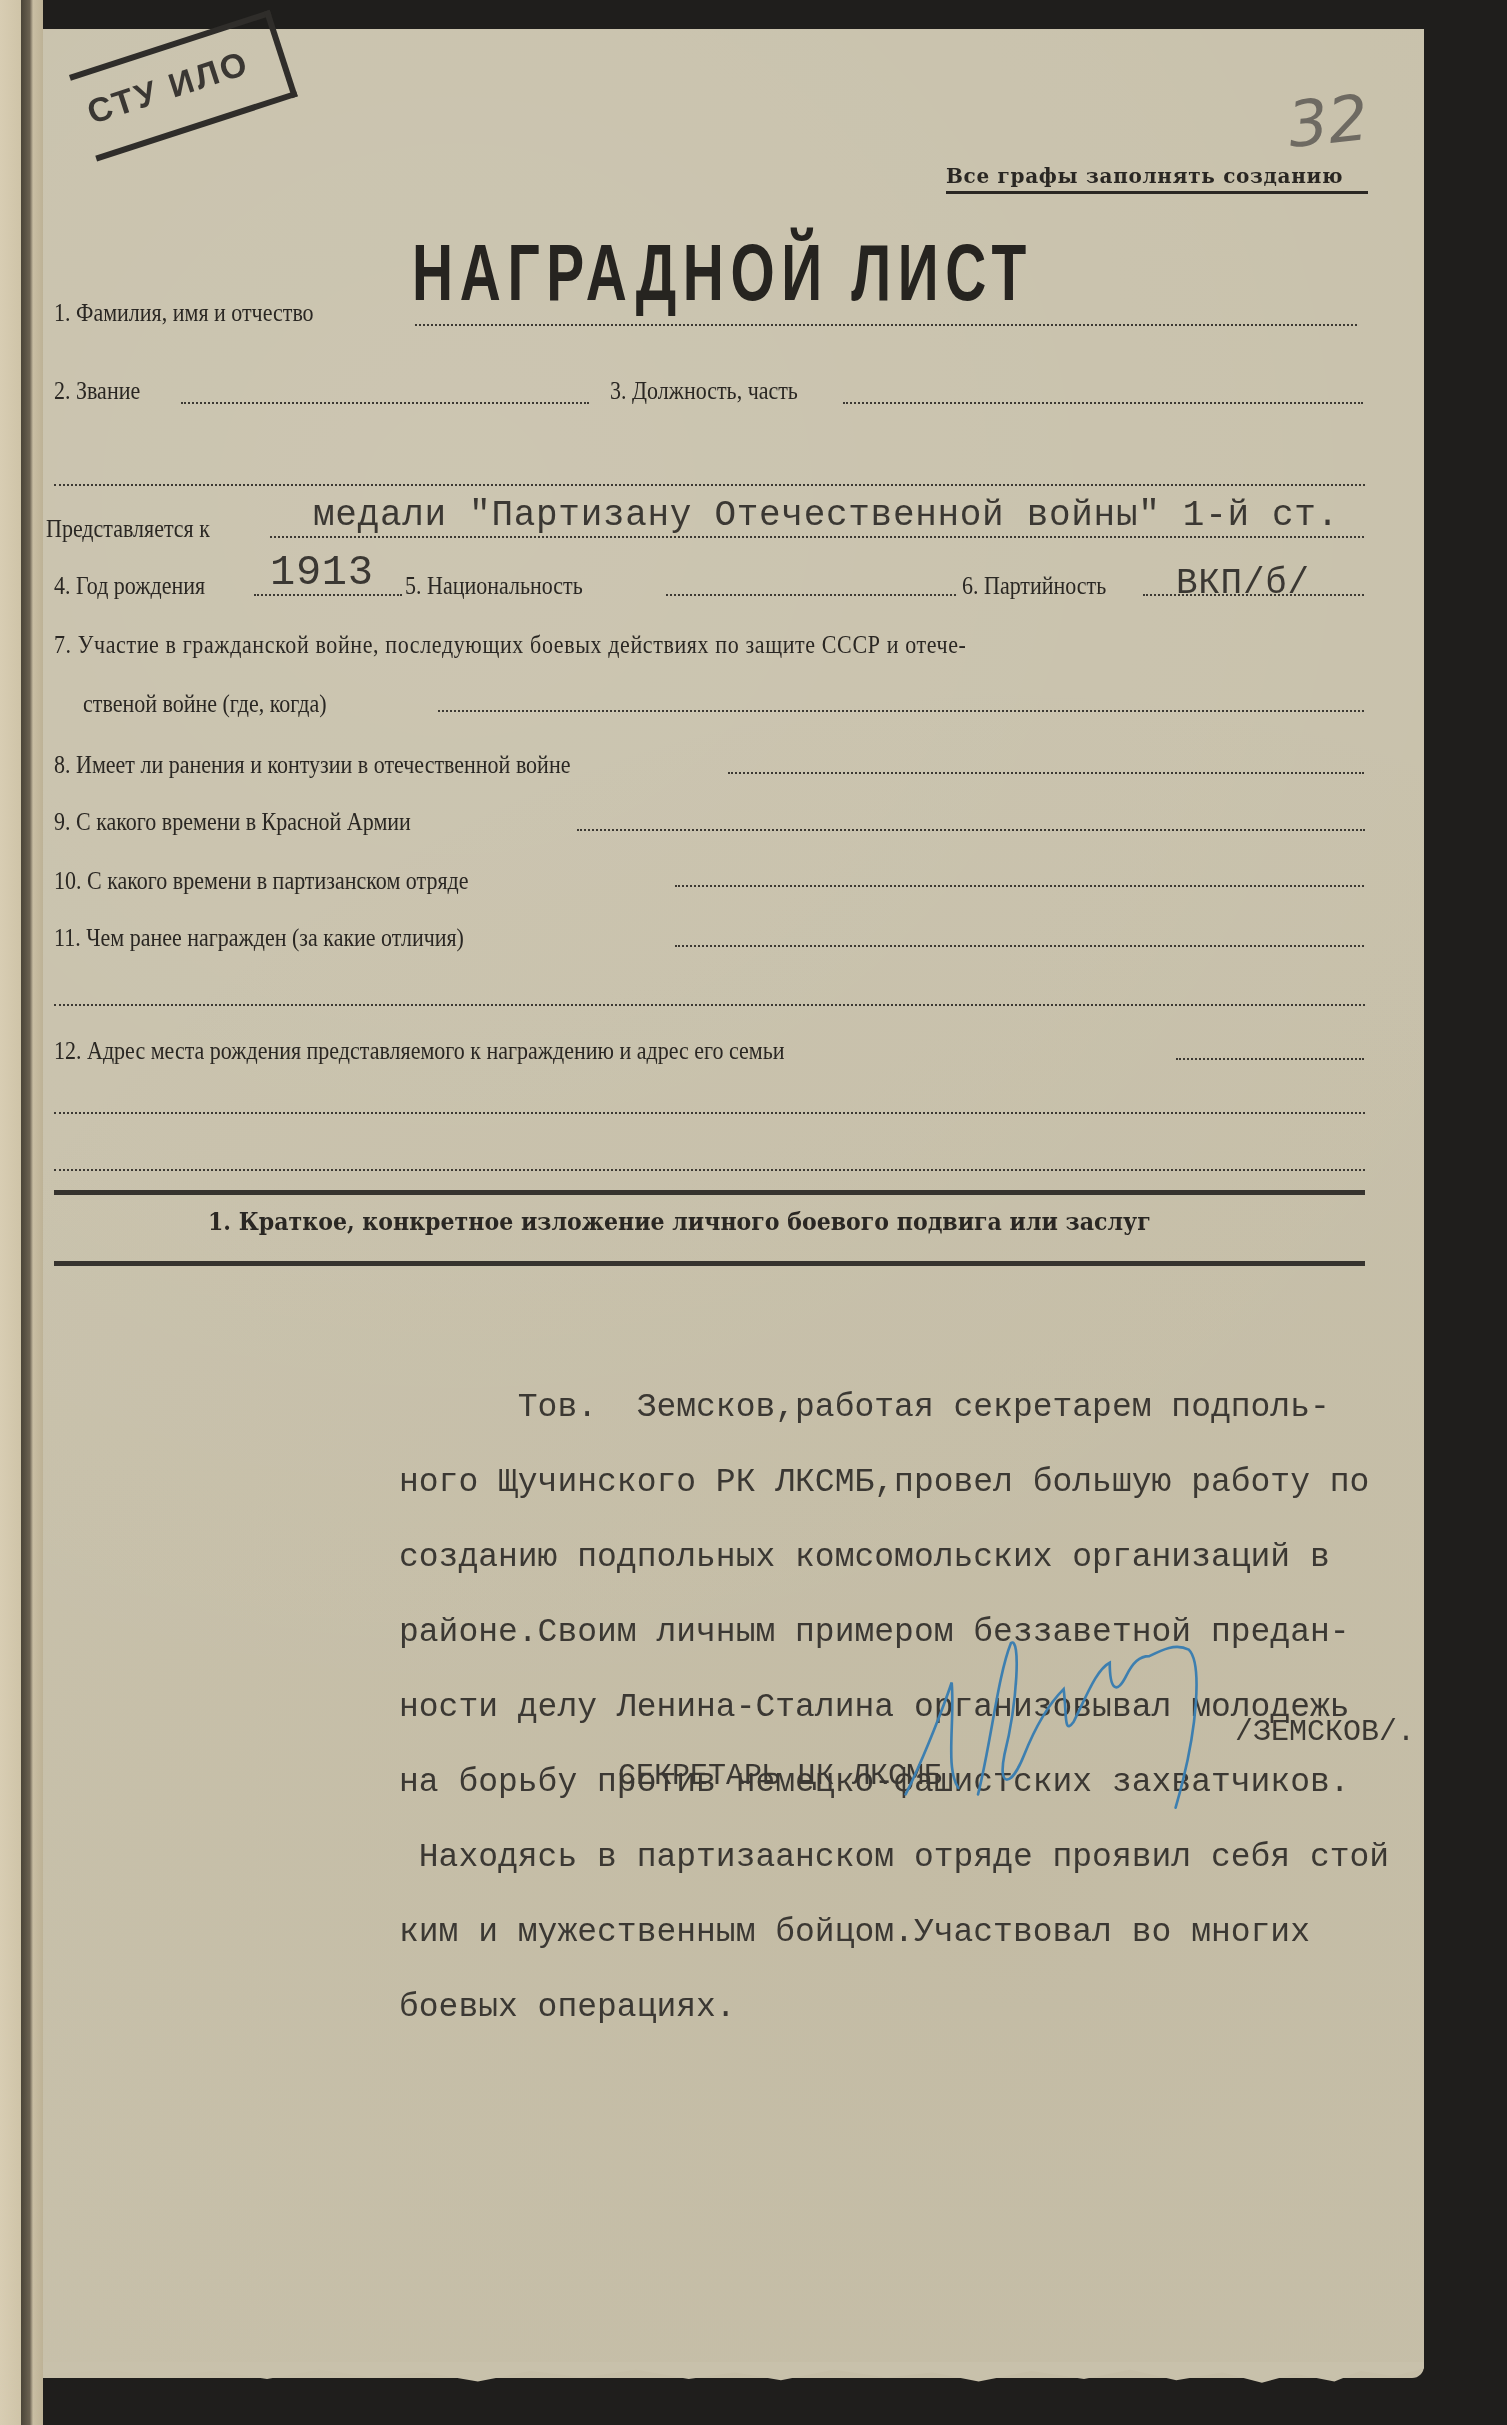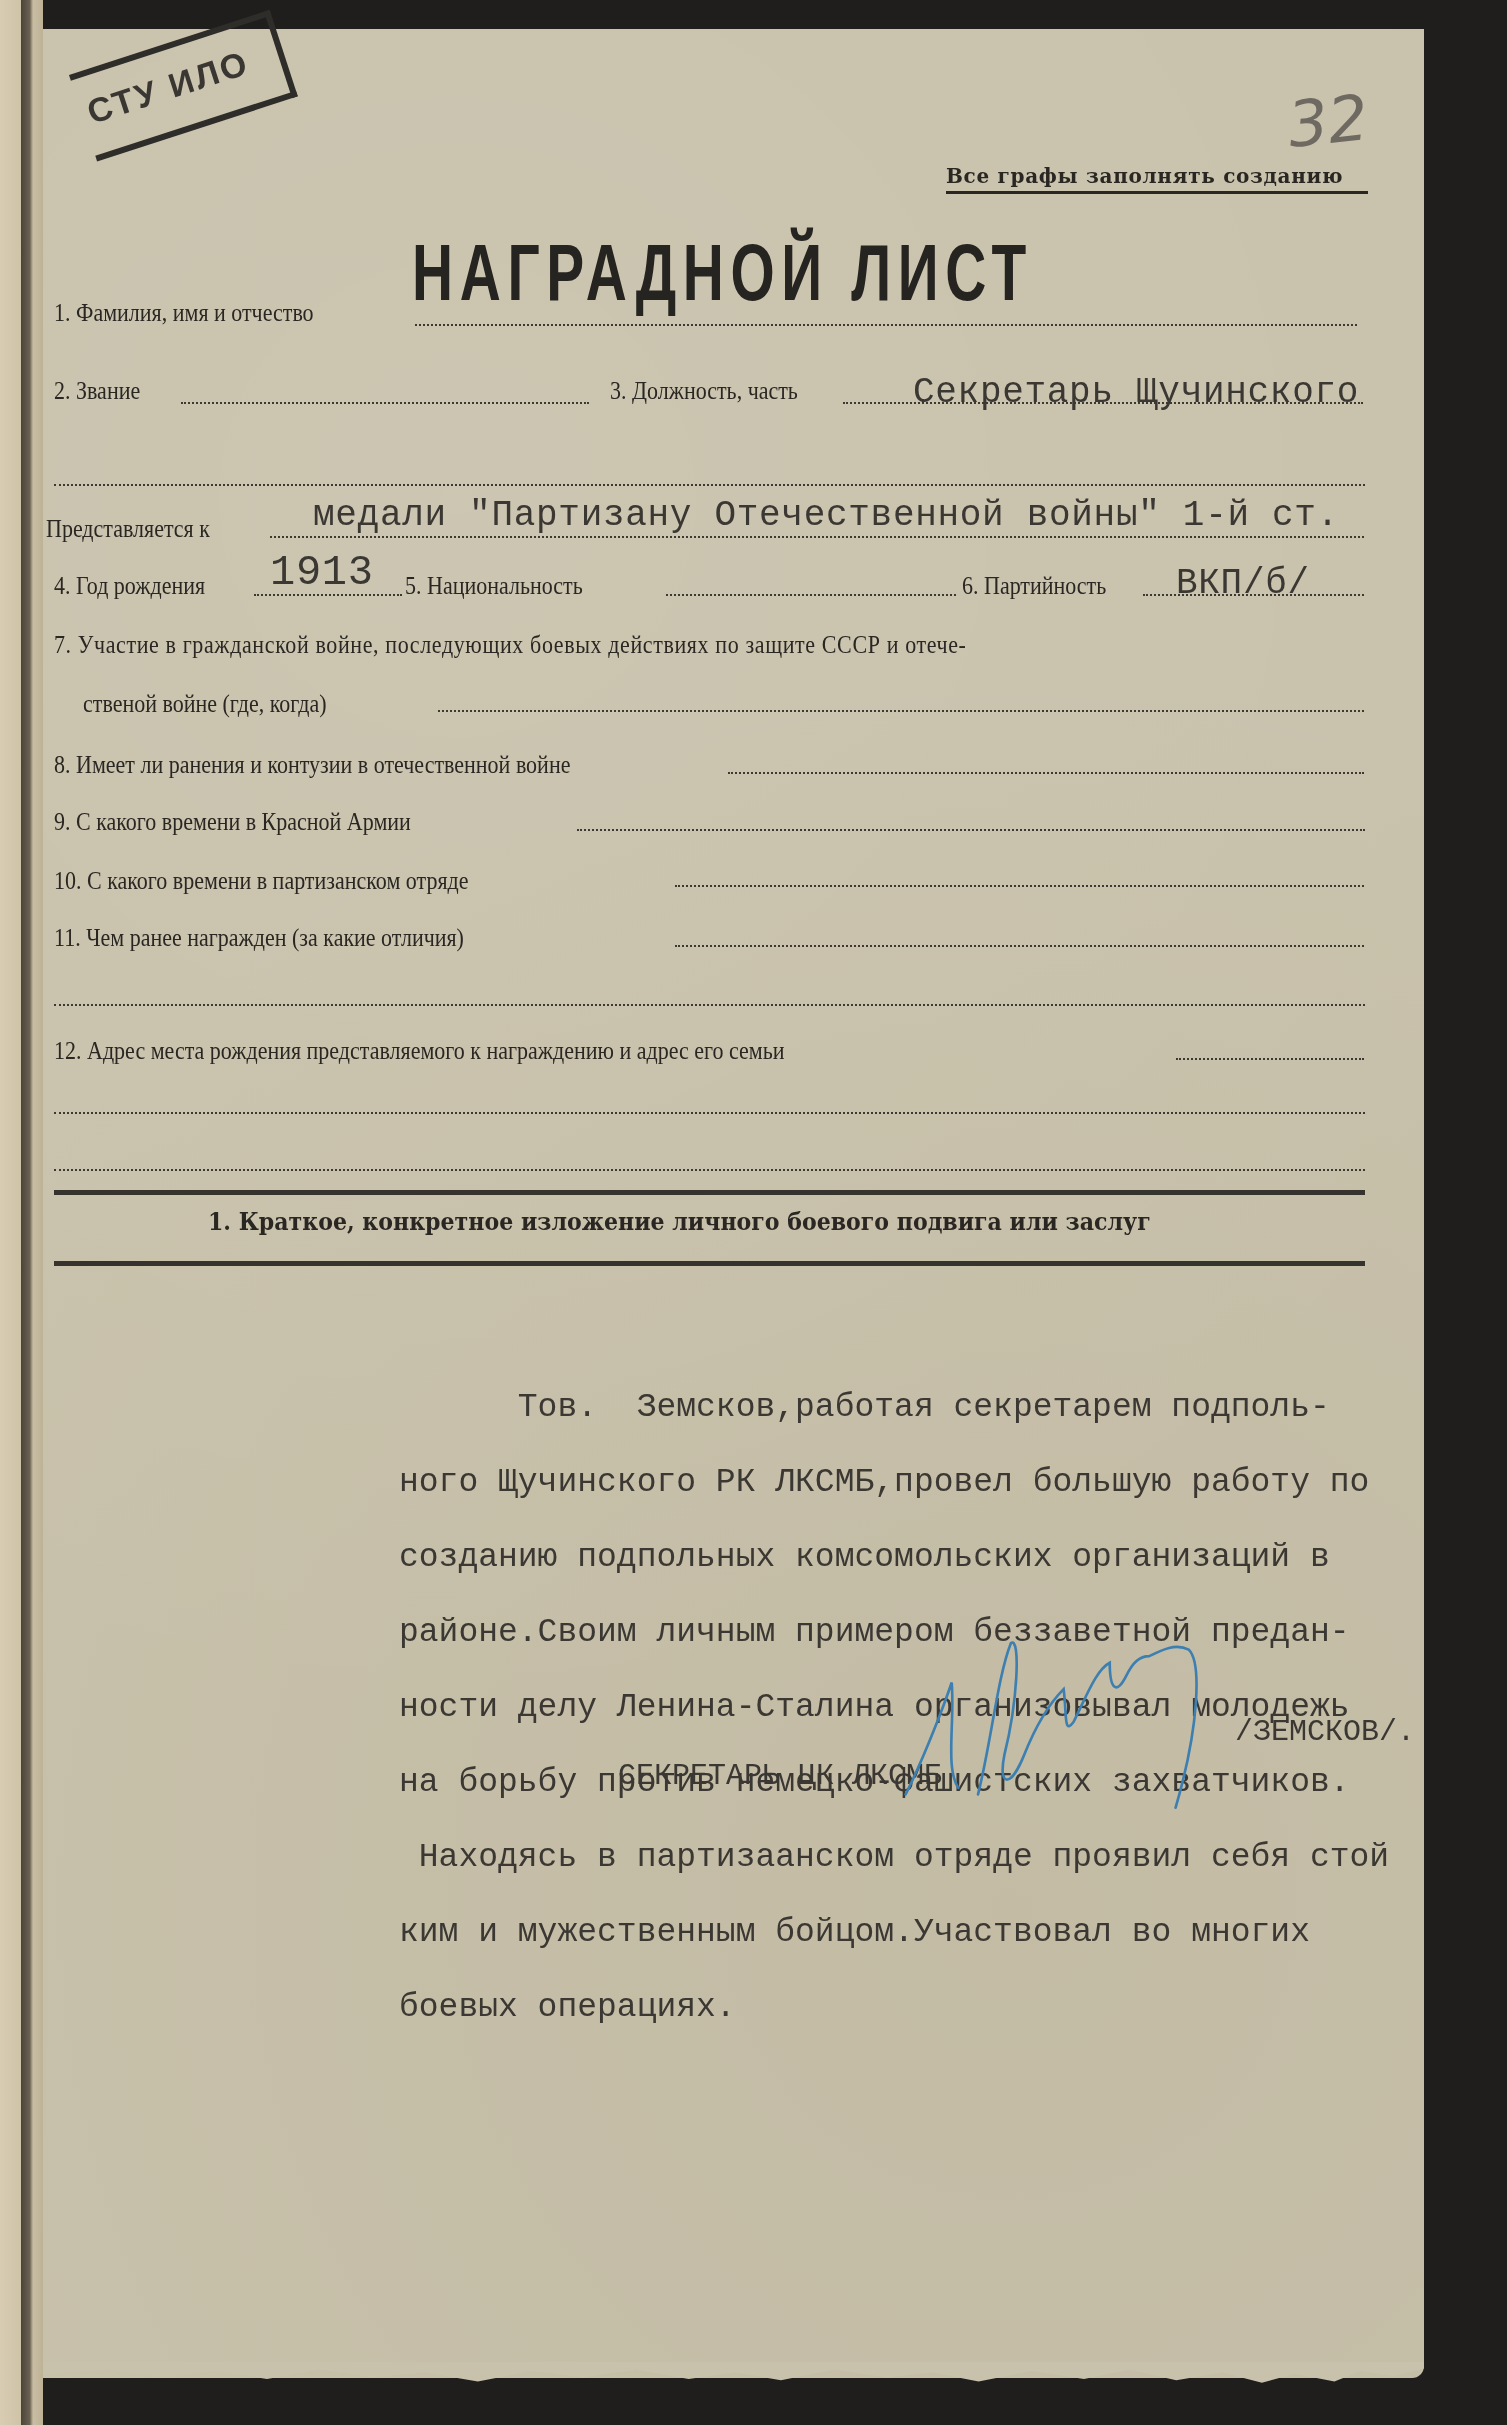--- a/index.html
+++ b/index.html
@@ -99,21 +99,20 @@
   <div class="instruction">Все графы заполнять созданию</div>
   <div class="title">НАГРАДНОЙ ЛИСТ</div>
 
   <div class="field-label" style="left:10.5px; top:270px;">1. Фамилия, имя и отчество</div>
   <div class="dots" style="left:372px; top:295px; width:942px;"></div>
 
   <div class="field-label" style="left:10.5px; top:348px;">2. Звание</div>
   <div class="dots" style="left:138px; top:373px; width:408px;"></div>
   <div class="field-label" style="left:567px; top:348px;">3. Должность, часть</div>
   <div class="dots" style="left:800px; top:373px; width:520px;"></div>
-  <div class="typed" style="left:870px; top:343px;">Секретарь Щучинского</div>
   <div class="dots" style="left:10.5px; top:455px; width:1311px;"></div>
 
   <div class="field-label" style="left:2.6px; top:486px;">Представляется к</div>
   <div class="dots" style="left:227px; top:507px; width:1094px;"></div>
   <div class="typed" style="left:270px; top:466px;">медали "Партизану Отечественной войны" 1-й ст.</div>
 
   <div class="field-label" style="left:10.5px; top:543px;">4. Год рождения</div>
   <div class="dots" style="left:211px; top:565px; width:148px;"></div>
   <div class="typed" style="left:227px; top:520px; font-size:42px;">1913</div>
   <div class="field-label" style="left:362px; top:543px;">5. Национальность</div>

